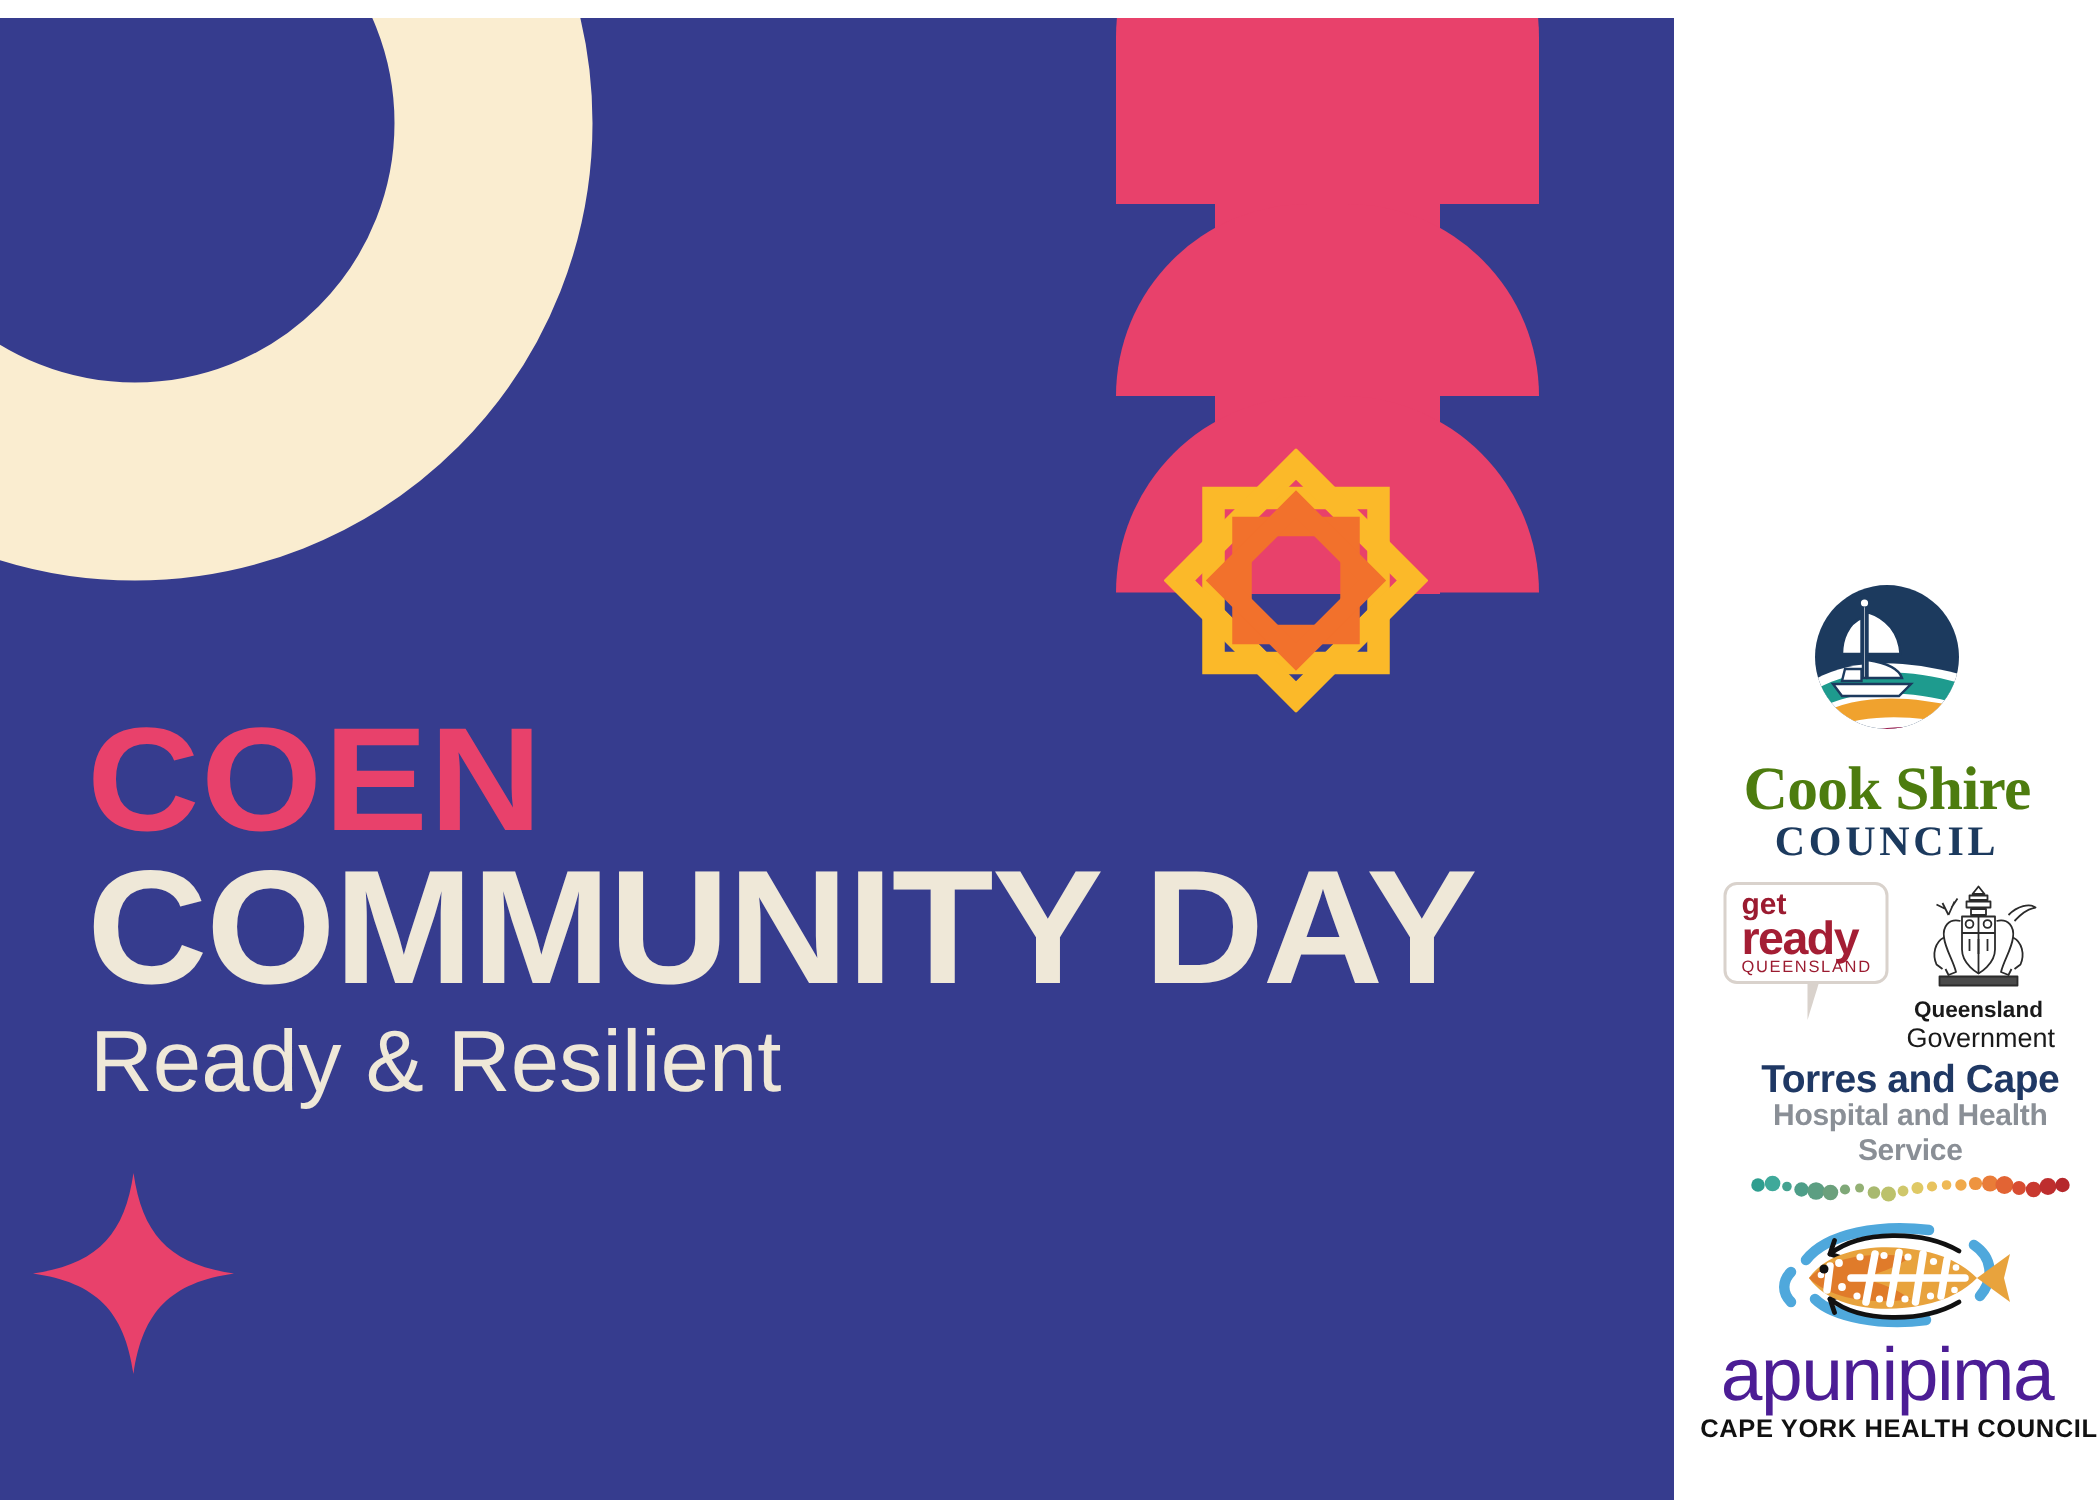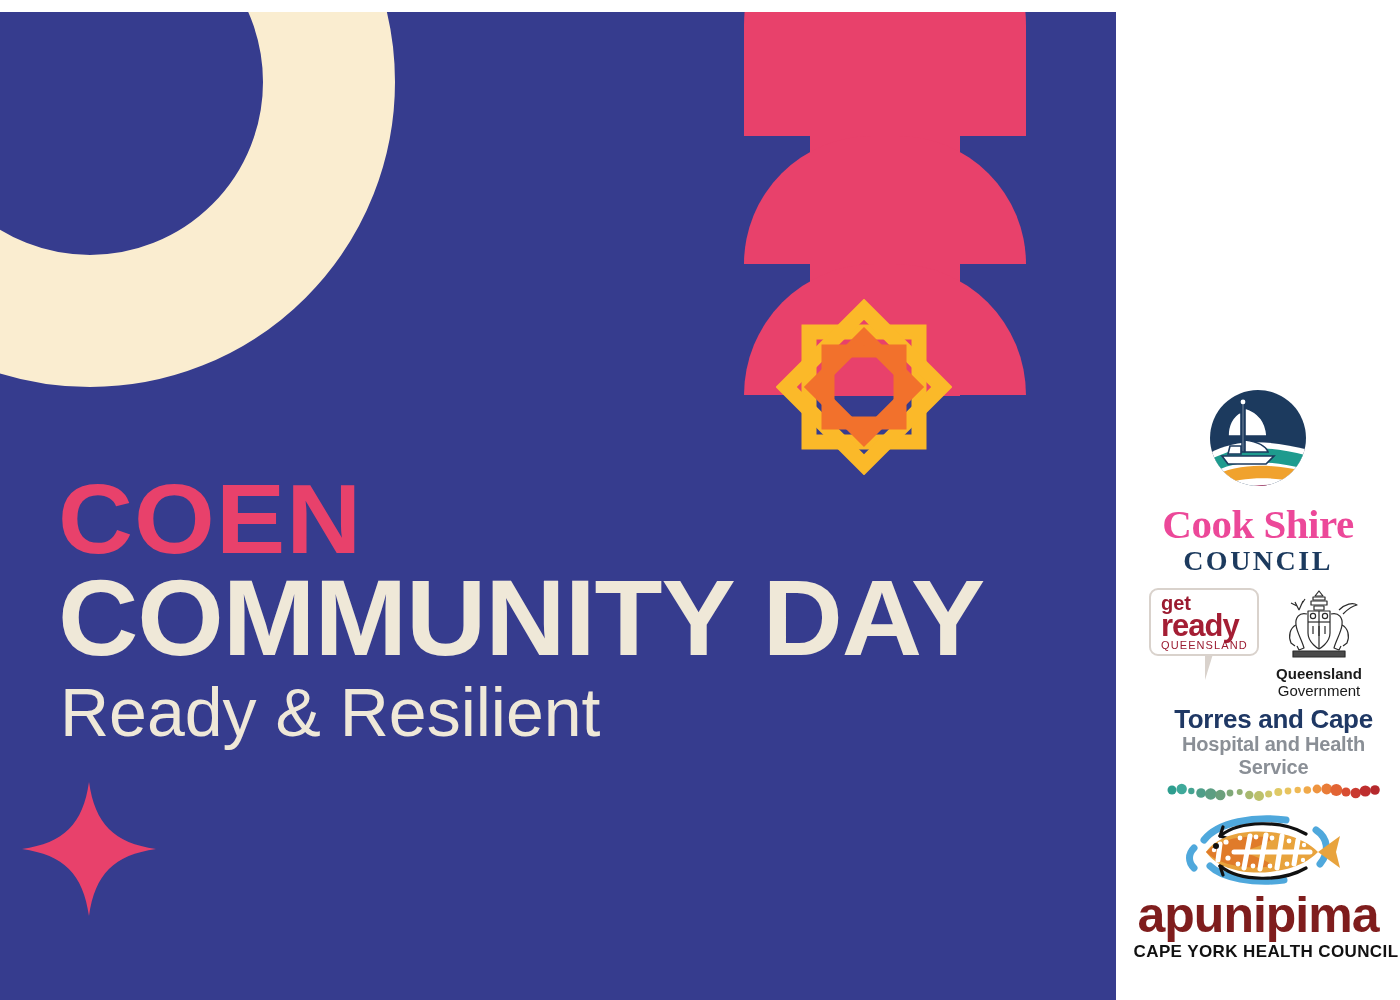--- a/index.html
+++ b/index.html
@@ -115,21 +115,21 @@
     letter-spacing: -1px;
     color: #EFE8D8;
     margin: 2px 0 0 0;
     transform: scaleX(1.03);
     transform-origin: left center;
     white-space: nowrap;
   }
   .t-sub {
     font-family: "Liberation Sans", sans-serif;
     font-weight: 400;
-    font-size: 68px;
+    font-size: 58px;
     line-height: 1.02;
     letter-spacing: 0px;
     color: #EFE8D8;
     margin: 8px 0 0 2px;
     white-space: nowrap;
   }
   
   .rail {
     position: absolute;
     left: 1116px;
@@ -145,21 +145,21 @@
     position: absolute;
     top: 386px;
     left: 0; right: 0;
     text-align: center;
   }
   .cook-mark { width: 120px; height: 110px; display: inline-block; }
   .cook-name {
     font-family: "Liberation Serif", serif;
     font-weight: 700;
     font-size: 41px;
-    color: #ec4899;
+    color: #4d7c0f;
     letter-spacing: -0.5px;
     line-height: 1;
     margin-top: 4px;
   }
   .cook-sub {
     font-family: "Liberation Serif", serif;
     font-weight: 700;
     font-size: 28px;
     color: #1C3A5E;
     letter-spacing: 2.5px;
@@ -223,21 +223,21 @@
     font-family: "Liberation Sans", sans-serif;
     font-weight: 700;
     font-size: 15px;
     color: #1a1a1a;
     line-height: 1.1;
     margin-top: 2px;
   }
   .qld-n2 {
     font-family: "Liberation Sans", sans-serif;
     font-weight: 400;
-    font-size: 15px;
+    font-size: 18px;
     color: #1a1a1a;
     line-height: 1.1;
   }
   
   .logo-tc {
     position: absolute;
     top: 706px;
     left: 0; right: 0;
     text-align: center;
     padding-left: 31px;
@@ -261,23 +261,23 @@
   .tc-dots { margin-top: 2px; }
   
   .logo-ap {
     position: absolute;
     top: 812px;
     left: 0; right: 0;
     text-align: center;
   }
   .ap-name {
     font-family: "Liberation Sans", sans-serif;
-    font-weight: 700;
+    font-weight: 400;
     font-size: 50px;
-    color: #7f1d1d;
+    color: #4c1d95;
     letter-spacing: -1px;
     line-height: 0.95;
     margin-top: -2px;
   }
   .ap-sub {
     font-family: "Liberation Sans", sans-serif;
     font-weight: 700;
     font-size: 17px;
     color: #111111;
     letter-spacing: 0.4px;

